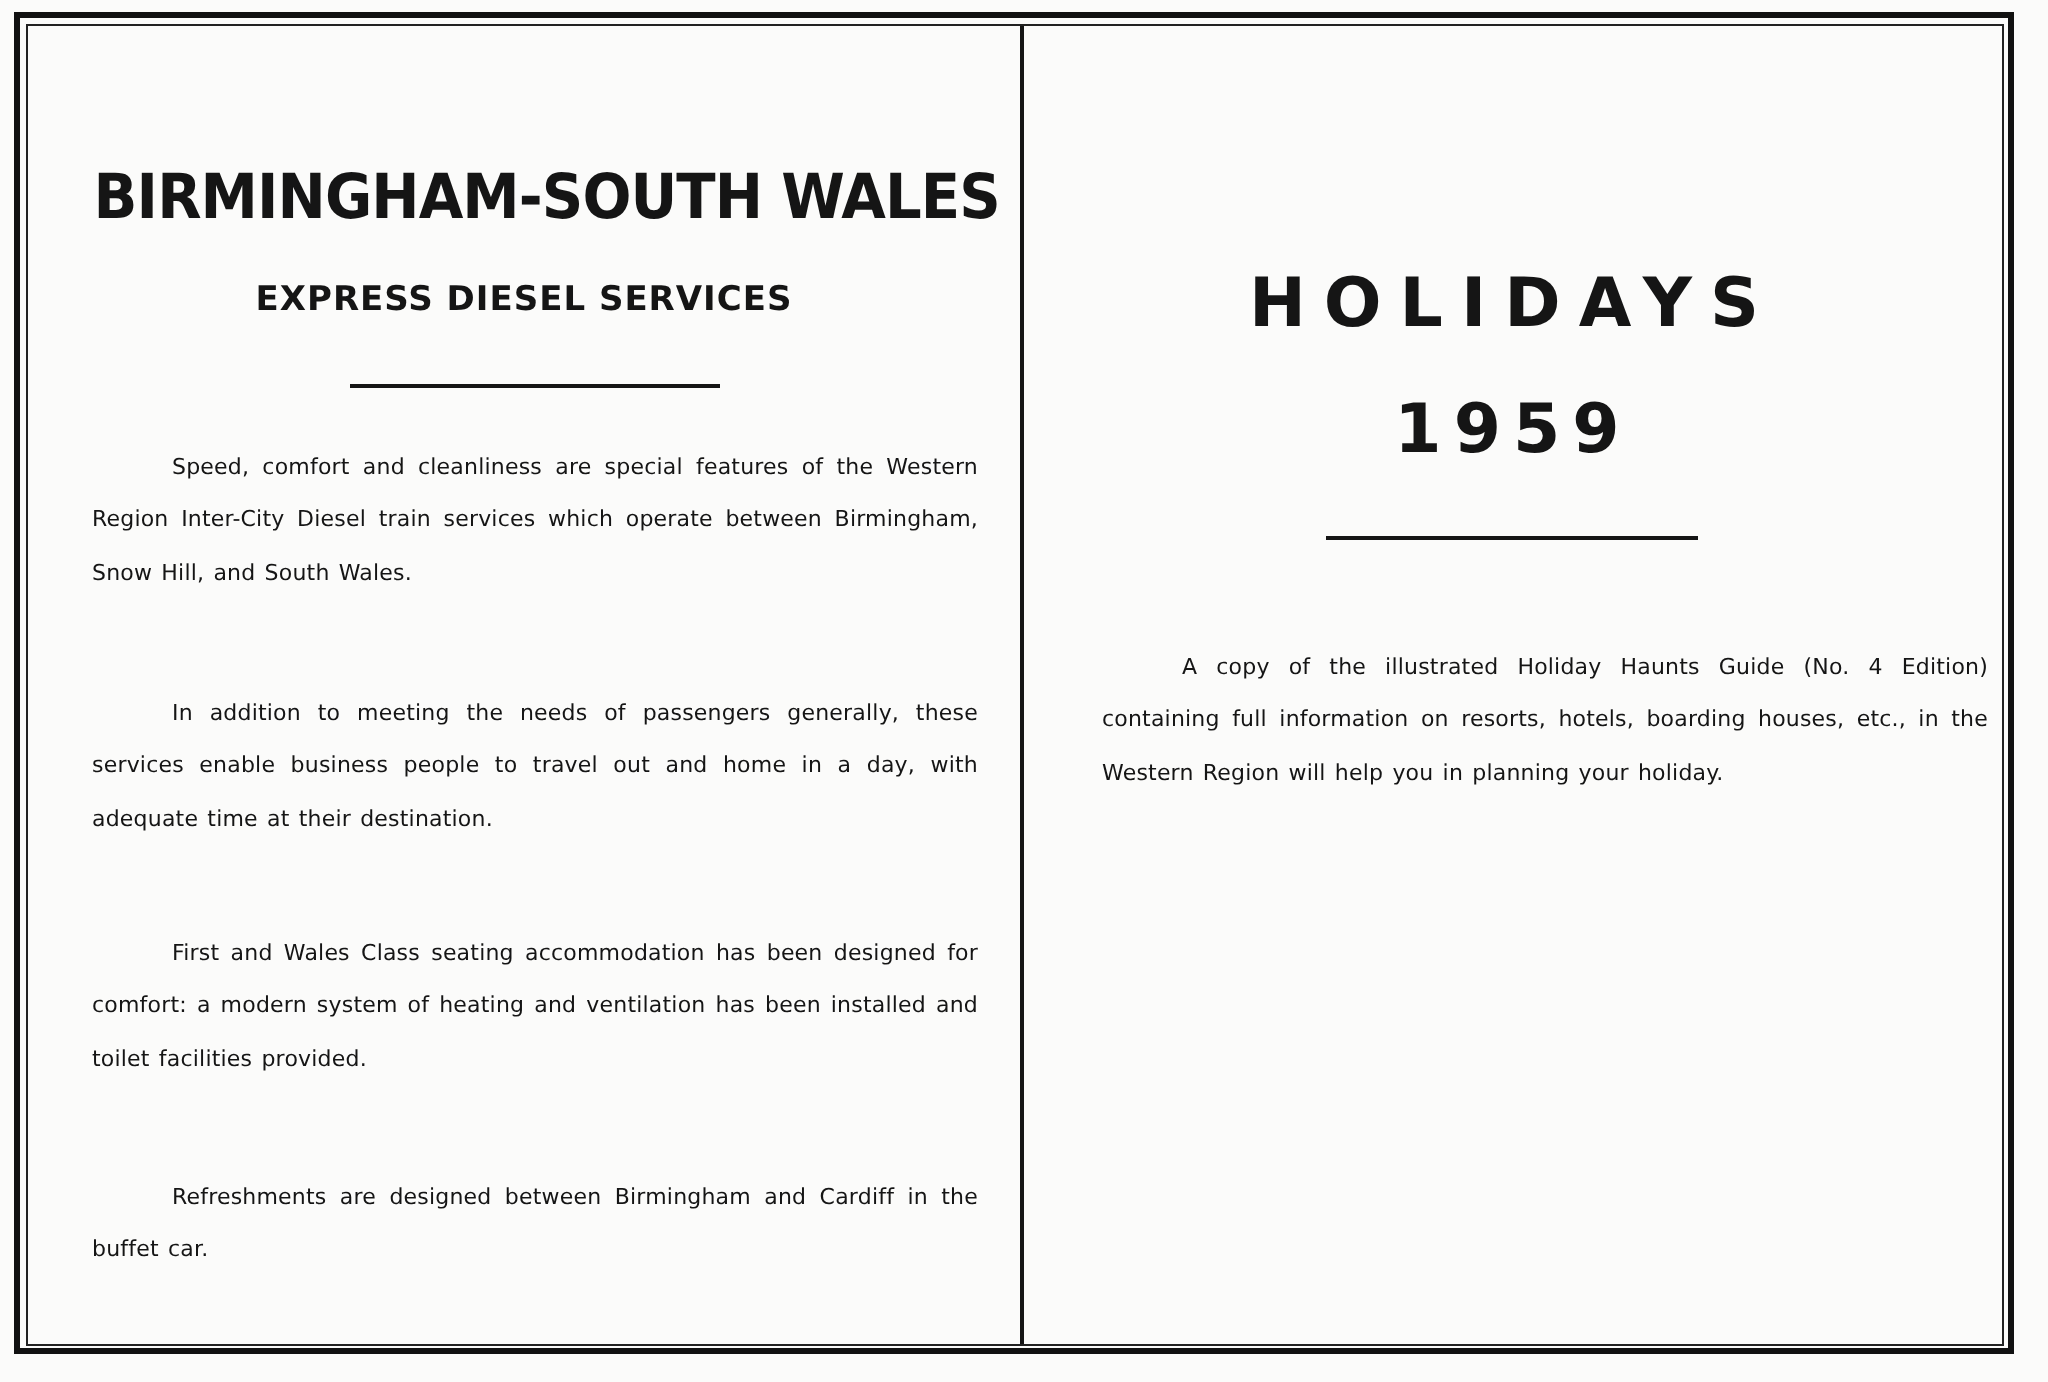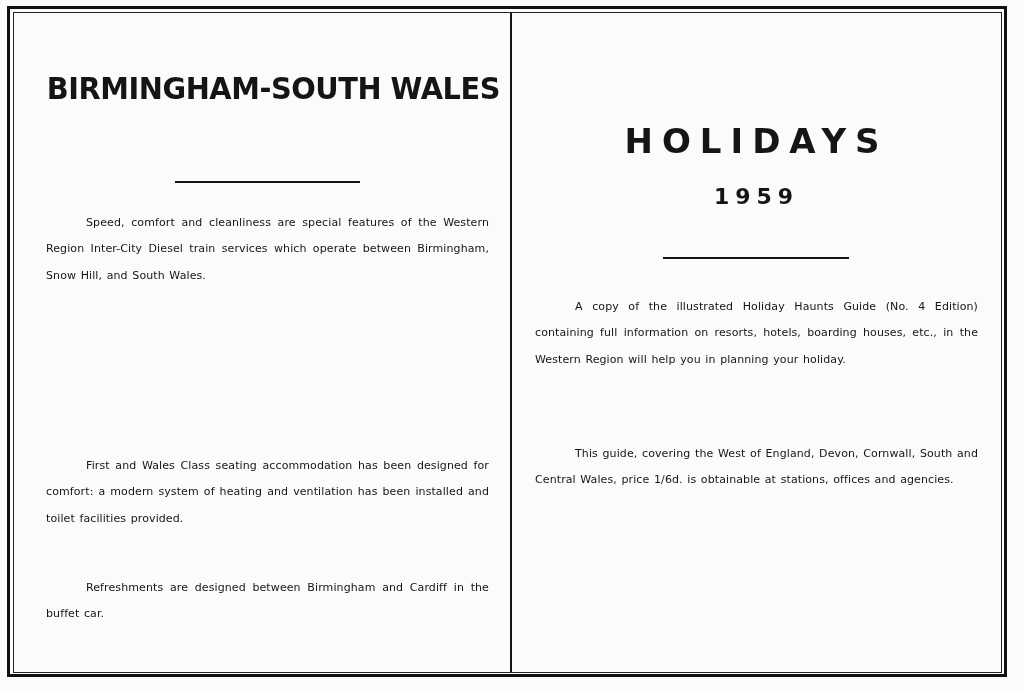--- a/index.html
+++ b/index.html
@@ -11,21 +11,21 @@
     position: absolute; left: 7px; top: 6px; width: 1000px; height: 671px;
     border: 3px solid #111; box-sizing: border-box;
   }
   .inner {
     position: absolute; left: 13px; top: 12px; width: 989px; height: 661px;
     border: 1px solid #222; box-sizing: border-box;
   }
   .divider {
     position: absolute; left: 510px; top: 13px; width: 2px; height: 659px; background: #151515;
   }
-  .col { position: absolute; top: 13px; height: 659px; box-sizing: border-box; }
+  .col { position: absolute; top: 24px; height: 659px; box-sizing: border-box; }
   .left-col { left: 14px; width: 496px; }
   .right-col { left: 512px; width: 489px; }
 
   .title-left {
     position: absolute; left: 16px; top: 57px; width: 480px; text-align: center;
     font-family: "DejaVu Sans", sans-serif; font-weight: bold; font-size: 31px;
     letter-spacing: -0.5px; transform: scaleX(0.93); transform-origin: center;
     white-space: nowrap;
   }
   .subtitle-left {
@@ -33,21 +33,21 @@
     font-weight: bold; font-size: 17px; letter-spacing: 0.5px;
   }
   .rule-left { position: absolute; left: 161px; top: 168px; width: 185px; height: 2px; background: #151515; }
 
   .title-right {
     position: absolute; left: 0; top: 108px; width: 489px; text-align: center;
     font-weight: bold; font-size: 34px; letter-spacing: 9px;
   }
   .year-right {
     position: absolute; left: 0; top: 171px; width: 489px; text-align: center;
-    font-weight: bold; font-size: 22px; letter-spacing: 6px;
+    font-weight: bold; font-size: 34px; letter-spacing: 6px;
   }
   .rule-right { position: absolute; left: 151px; top: 244px; width: 186px; height: 2px; background: #151515; }
 
   .para {
     position: absolute; font-family: "DejaVu Sans", sans-serif; font-size: 11px;
     line-height: 26.4px; text-align: justify; text-align-last: left;
     word-spacing: 1px; letter-spacing: 0.1px;
   }
   .para::first-line { }
   .indent { display: inline-block; width: 40px; }
@@ -56,27 +56,28 @@
 </style>
 </head>
 <body>
 
 <div class="outer"></div>
 <div class="inner"></div>
 <div class="divider"></div>
 
 <section class="col left-col">
   <h1 class="title-left" style="margin:0;">BIRMINGHAM-SOUTH WALES</h1>
+  <h2 class="subtitle-left" style="margin:0;">EXPRESS DIESEL SERVICES</h2>
   <div class="rule-left"></div>
 
   <p class="para lp" style="top:197px;margin:0;"><span class="indent"></span><span>Speed, comfort and cleanliness are special features of the Western Region Inter-City Diesel train services which operate between Birmingham, Snow Hill, and South Wales.</span></p>
+  <p class="para lp" style="top:320px;margin:0;"><span class="indent"></span><span>In addition to meeting the needs of passengers generally, these services enable business people to travel out and home in a day, with adequate time at their destination.</span></p>
   <p class="para lp" style="top:440px;margin:0;"><span class="indent"></span><span>First and Wales Class seating accommodation has been designed for comfort:  a modern system of heating and ventilation has been installed and toilet facilities provided.</span></p>
   <p class="para lp" style="top:562px;margin:0;"><span class="indent"></span><span>Refreshments are designed between Birmingham and Cardiff in the buffet car.</span></p>
 </section>
 
 <section class="col right-col">
   <h1 class="title-right" style="margin:0;">HOLIDAYS</h1>
   <div class="year-right">1959</div>
   <div class="rule-right"></div>
 
-  <p class="para rp" style="top:281px;margin:0;"><span class="indent"></span><span>A copy of the illustrated Holiday Haunts Guide (No. 4 Edition) containing full information on resorts, hotels, boarding houses, etc., in the Western Region will help you in planning your holiday.</span></p>
-  <p class="para rp" style="top:428px;margin:0;"><span class="indent"></span><span>This guide, covering the West of England, Devon, Cornwall, South and Central Wales, price 1/6d. is obtainable at stations, offices and agencies.</span></p>
+  <p class="para rp" style="top:281px;margin:16px;"><span class="indent"></span><span>A copy of the illustrated Holiday Haunts Guide (No. 4 Edition) containing full information on resorts, hotels, boarding houses, etc., in the Western Region will help you in planning your holiday.</span></p>
 </section>
 
 </body></html>

